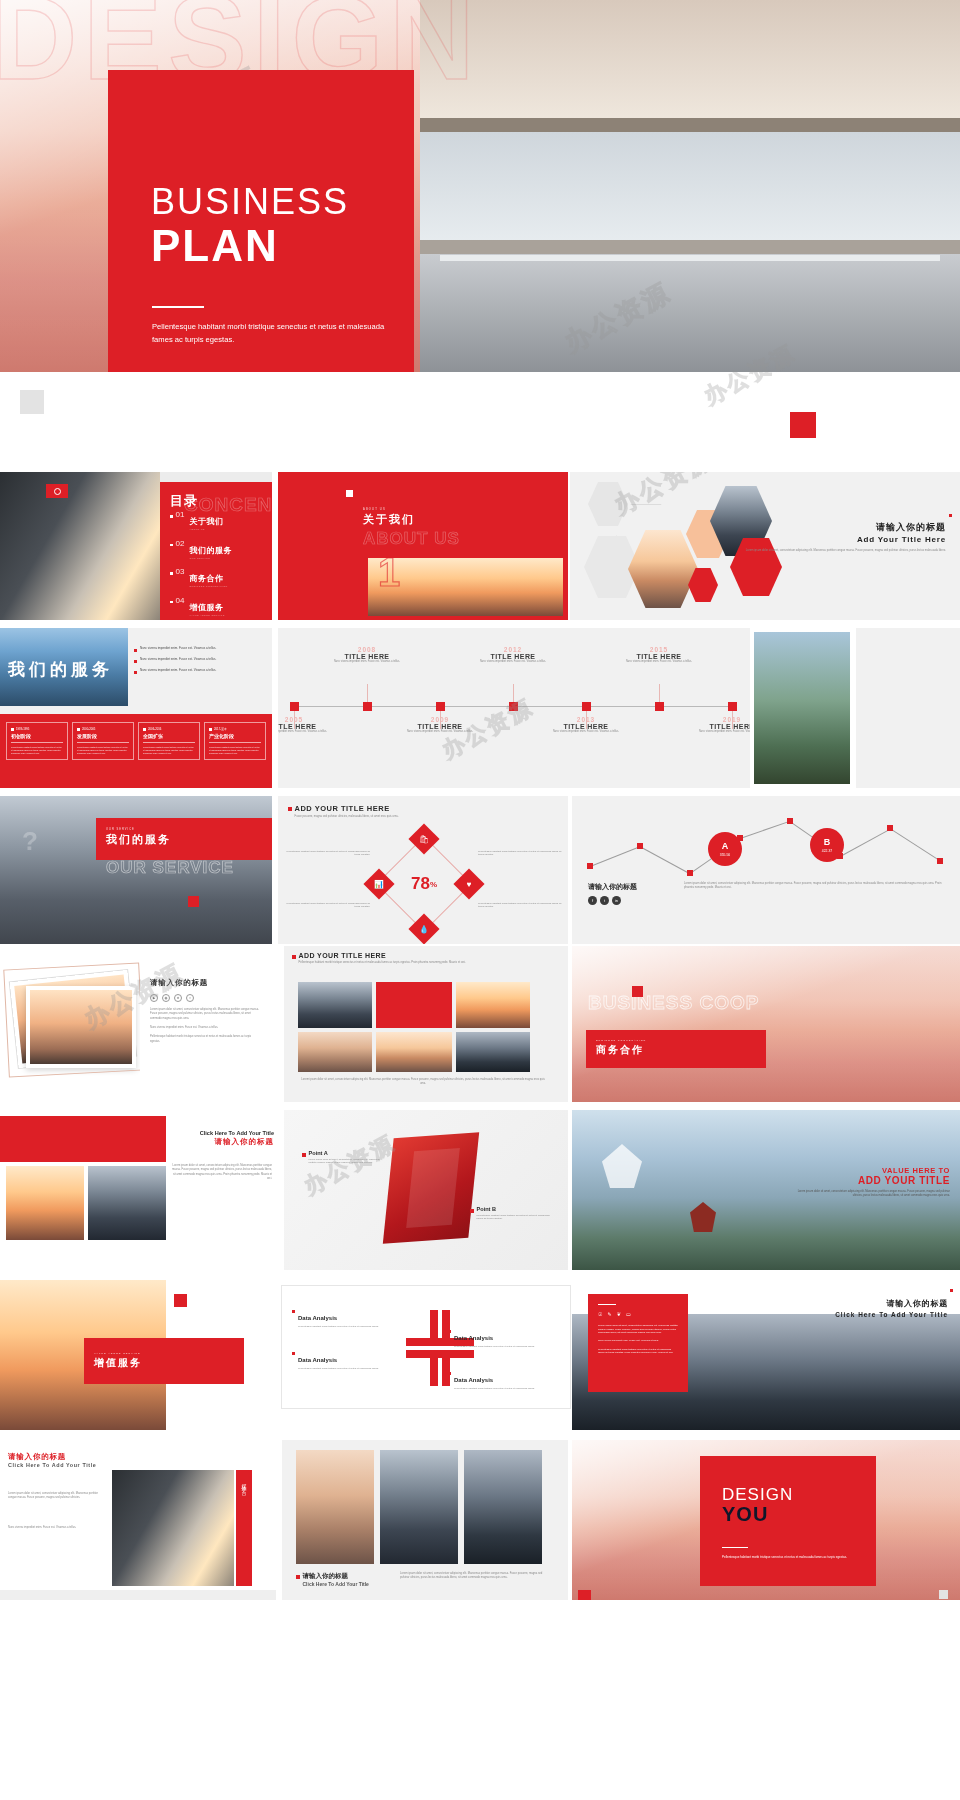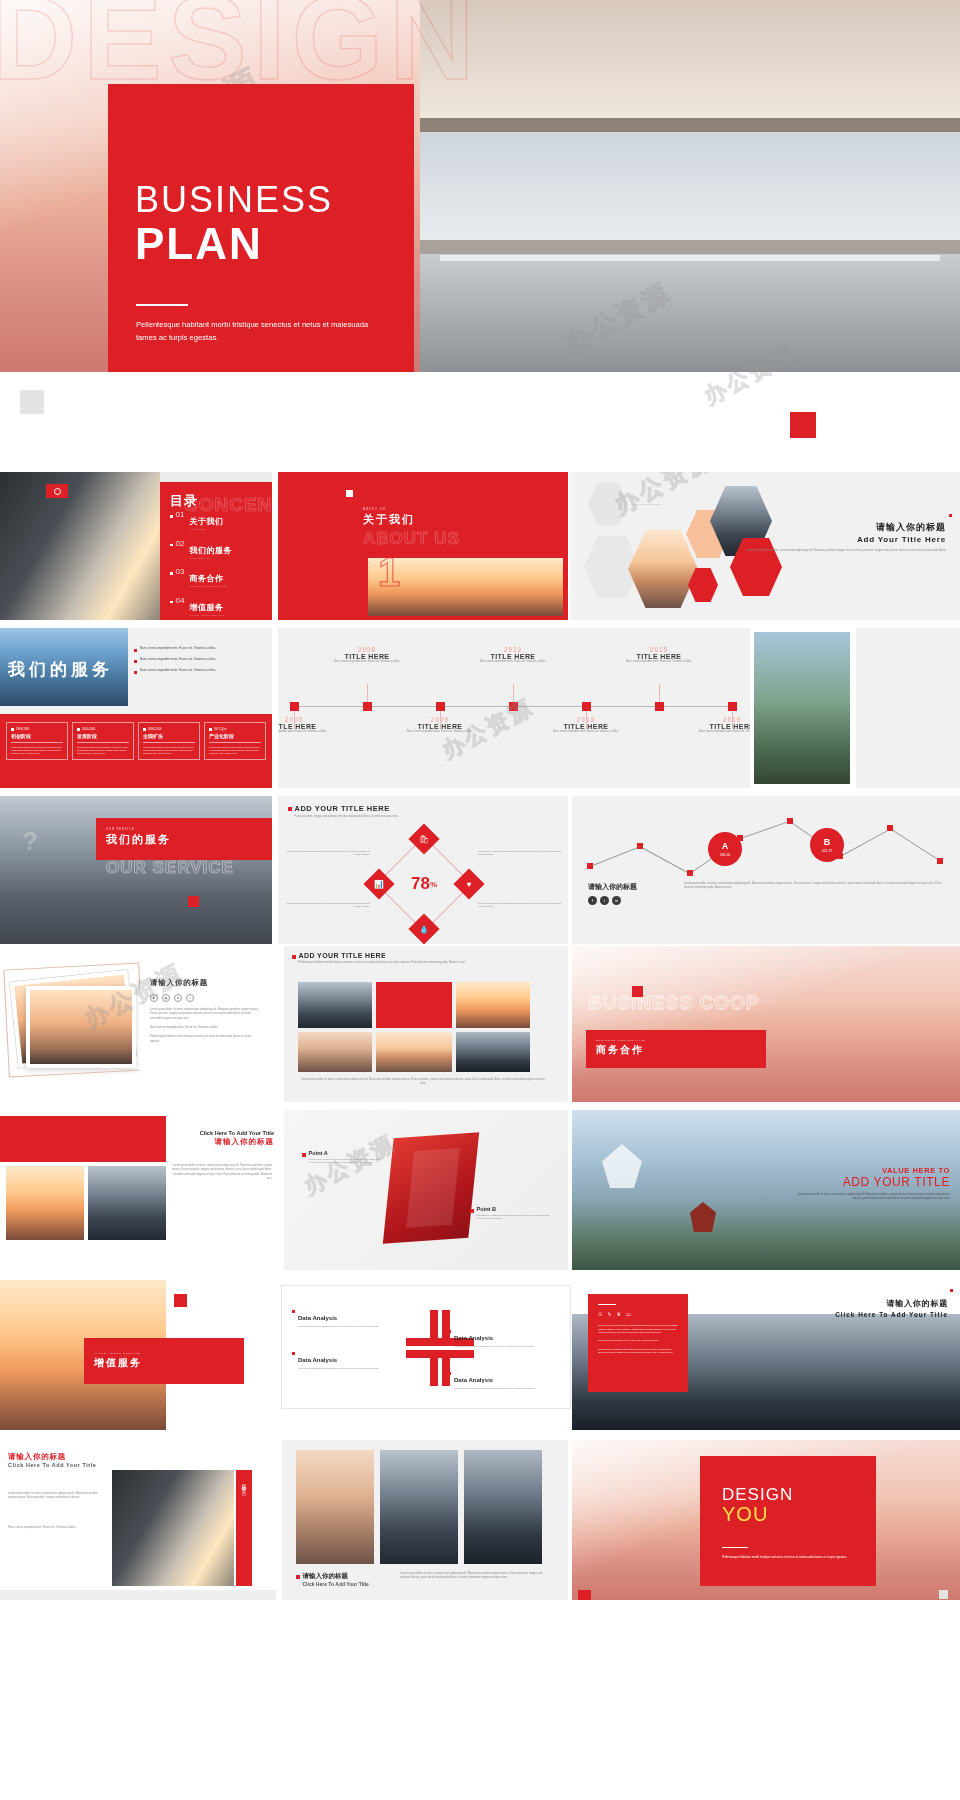--- a/index.html
+++ b/index.html
@@ -83,22 +83,22 @@
     -webkit-text-stroke: 1px rgba(150,150,150,.30);
     font-size: 34px; font-weight:700; letter-spacing:3px;
     transform: rotate(-28deg); pointer-events:none; white-space:nowrap;
   }
 
   
   #hero { position:absolute; left:0; top:0; width:960px; height:372px; overflow:hidden; }
   #hero .photo-left { position:absolute; left:0; top:0; width:420px; height:372px; }
   #hero .photo-right { position:absolute; left:420px; top:0; width:540px; height:372px; }
   #hero-card {
-    position:absolute; left:108px; top:84px; width:306px; height:338px;
-    background:#dd1f26; padding:0; z-index:5;
+    position:absolute; left:108px; top:70px; width:306px; height:338px;
+    background:#dd1f26; padding:16px; z-index:5;
   }
   #hero-card h1 { color:#fff; font-weight:300; font-size:36px; letter-spacing:2px; margin:98px 0 0 27px; line-height:1; }
   #hero-card h2 { color:#fff; font-weight:700; font-size:44px; letter-spacing:2px; margin:4px 8px 0 27px; line-height:1; }
   #hero-card .rule { width:52px; height:1.5px; background:#fff; margin:38px 0 0 28px; }
   #hero-card p { color:#fff; font-size:7.6px; line-height:1.75; margin:12px 0 0 28px; width:250px; font-weight:300;}
 
   
   .sq { position:absolute; background:#dd1f26; }
   .sq-gray { position:absolute; background:#e3e3e3; }
 
@@ -137,21 +137,21 @@
   .lc-bub span { font-size:3.4px; margin-top:2px; }
 
   .social { width:9px; height:9px; border-radius:50%; background:#3b3b3b; color:#fff; font-size:4px; display:flex; align-items:center; justify-content:center; margin-right:3px;}
   .body-sm { font-size:2.7px; color:#8a8a8a; line-height:1.6; }
   .hex {
     position:absolute; clip-path: polygon(25% 0%, 75% 0%, 100% 50%, 75% 100%, 25% 100%, 0% 50%);
   }
 
   .thankbox { position:absolute; background:#dd1f26; }
   .thankbox h3 { color:#fff; font-size:17px; font-weight:300; letter-spacing:1px; margin:30px 0 0 22px; line-height:1.05;}
-  .thankbox h4 { color:#fde047; font-size:20px; font-weight:400; letter-spacing:1px; margin:0 0 0 22px; line-height:1.05;}
+  .thankbox h4 { color:#0f172a; font-size:20px; font-weight:700; letter-spacing:1px; margin:0 0 0 22px; line-height:1.05;}
   .thankbox .rule { width:26px; height:1.4px; background:#fff; margin:22px 0 0 22px;}
   .thankbox p { color:#fff; font-size:3px; line-height:1.7; margin:7px 0 0 22px; width:150px;}
 </style>
 </head>
 <body>
 
 <div class="page">
 
   <section id="hero">
     <div class="abs photo-left img-road"></div>
@@ -530,21 +530,21 @@
       </div>
     </div>
   </section>
 
   <section class="slide" style="left:572px;top:1110px;width:388px;height:160px;">
     <div class="abs img-mount" style="left:0;top:0;width:388px;height:160px;"></div>
     <div class="abs" style="left:30px;top:34px;width:40px;height:44px;background:rgba(255,255,255,.75);clip-path:polygon(50% 0,100% 40%,80% 100%,20% 100%,0 40%);"></div>
     <div class="abs" style="left:118px;top:92px;width:26px;height:30px;background:#8c2b22;clip-path:polygon(50% 0,100% 35%,85% 100%,15% 100%,0 35%);"></div>
     <div class="abs" style="right:10px;top:56px;width:156px;text-align:right;">
       <div style="font-size:7.5px;font-weight:700;color:#dd1f26;letter-spacing:.6px;">VALUE HERE TO</div>
-      <div style="font-size:12px;font-weight:400;color:#dd1f26;letter-spacing:.6px;">ADD YOUR TITLE</div>
+      <div style="font-size:10px;font-weight:700;color:#dd1f26;letter-spacing:.6px;">ADD YOUR TITLE</div>
       <div class="body-sm" style="margin-top:4px;color:#555;">Lorem ipsum dolor sit amet, consectetuer adipiscing elit. Maecenas porttitor congue massa. Fusce posuere, magna sed pulvinar ultricies, purus lectus malesuada libero, sit amet commodo magna eros quis urna.</div>
     </div>
   </section>
 
   <section class="slide" style="left:0;top:1280px;width:276px;height:150px;background:#fff;">
     <div class="abs img-sunset" style="left:0;top:0;width:166px;height:150px;"></div>
     <div class="sq abs" style="left:174px;top:14px;width:13px;height:13px;"></div>
     <div class="abs red" style="left:84px;top:58px;width:160px;height:46px;">
       <div style="font-size:2.4px;color:rgba(255,255,255,.85);letter-spacing:1px;margin:14px 0 0 10px;">VALUE ADDED SERVICE</div>
       <div style="font-size:10px;color:#fff;font-weight:700;letter-spacing:2px;margin:1px 0 0 10px;">增值服务</div>

